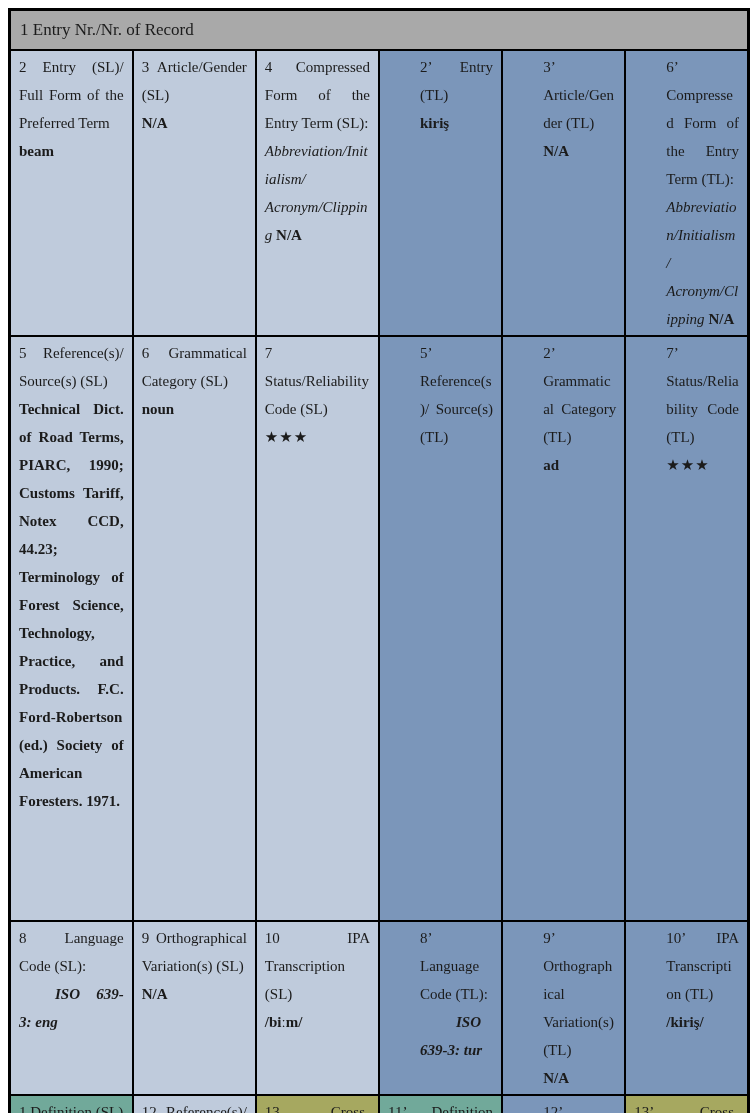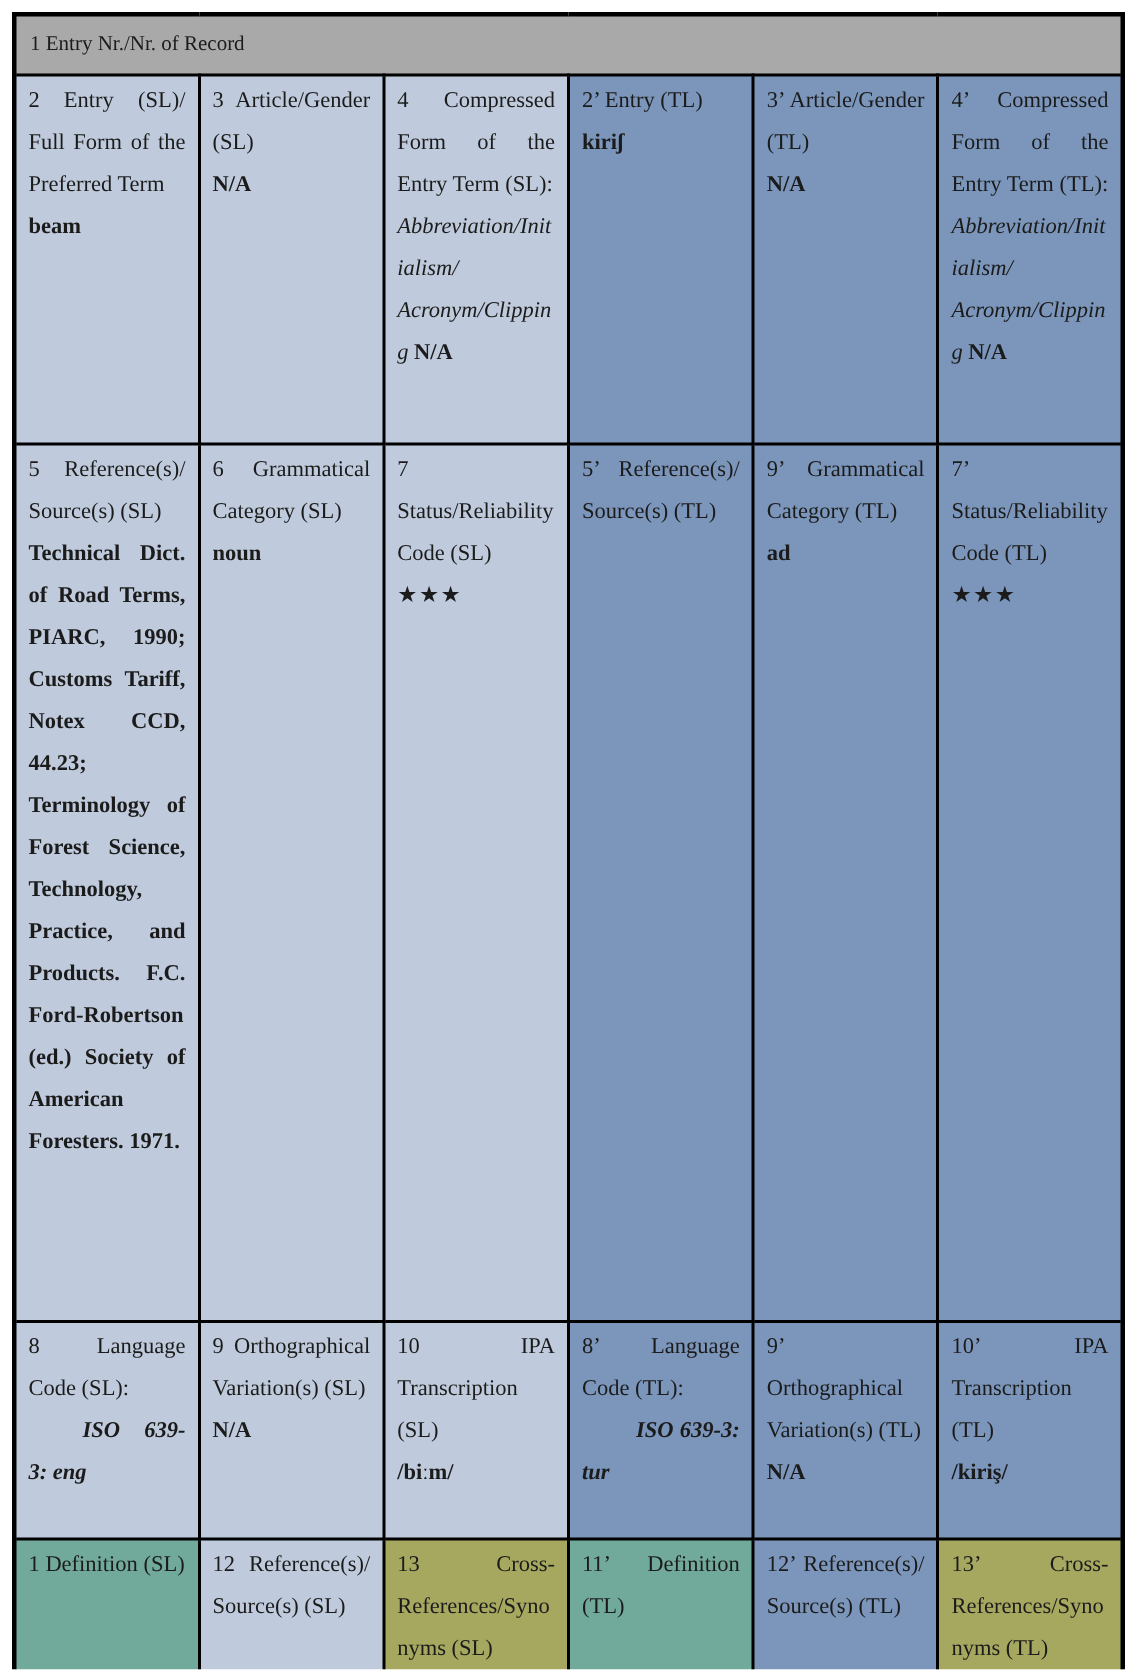--- a/index.html
+++ b/index.html
@@ -31,29 +31,29 @@
     padding:2px 8px 2px 8px;
     font-size:15px;
     line-height:28px;
     font-weight:normal;
   }
   th.header-cell{
     background:var(--header-bg);
     height:34px;
     text-align:left;
     vertical-align:middle;
-    font-size:14px;
+    font-size:17px;
     padding-left:9px;
   }
   tbody tr:nth-child(1){height:246px;}
   tbody tr:nth-child(2){height:585px;}
   tbody tr:nth-child(3){height:145px;}
   tbody tr:nth-child(4){height:80px;}
   .bg-sl{background:var(--sl-bg);}
-  .bg-tl{background:var(--tl-bg);}
+  .bg-tl{background:var(--tl-bg);padding-left:40px;}
   .bg-teal{background:var(--teal-bg);}
   .bg-olive{background:var(--olive-bg);}
   .para{
     margin:0;
     text-align:justify;
     overflow-wrap:break-word;
     word-break:break-word;
   }
   .run-bold{font-weight:bold;}
   .run-italic{font-style:italic;}
@@ -87,49 +87,49 @@
           <td class="bg-sl">
             <div class="para"><span class="run-normal">3 Article/Gender (SL)</span></div>
             <div class="para"><span class="run-bold">N/A</span></div>
           </td>
           <td class="bg-sl">
             <div class="para"><span class="run-normal">4 Compressed Form of the Entry Term (SL):</span></div>
             <div class="para"><span class="run-italic">Abbreviation/Initialism/ Acronym/Clipping </span><span class="run-bold">N/A</span></div>
           </td>
           <td class="bg-tl">
             <div class="para"><span class="run-normal">2’ Entry (TL)</span></div>
-            <div class="para"><span class="run-bold">kiriʃ</span></div>
+            <div class="para"><span class="run-bold">kiriş</span></div>
           </td>
           <td class="bg-tl">
             <div class="para"><span class="run-normal">3’ Article/Gender (TL)</span></div>
             <div class="para"><span class="run-bold">N/A</span></div>
           </td>
           <td class="bg-tl">
-            <div class="para"><span class="run-normal">4’ Compressed Form of the Entry Term (TL):</span></div>
+            <div class="para"><span class="run-normal">6’ Compressed Form of the Entry Term (TL):</span></div>
             <div class="para"><span class="run-italic">Abbreviation/Initialism/ Acronym/Clipping </span><span class="run-bold">N/A</span></div>
           </td>
         </tr>
         <tr>
           <td class="bg-sl">
             <div class="para"><span class="run-normal">5 Reference(s)/ Source(s) (SL)</span></div>
             <div class="para"><span class="run-bold">Technical Dict. of Road Terms, PIARC, 1990; Customs Tariff, Notex CCD, 44.23; Terminology of Forest Science, Technology, Practice, and Products. F.C. Ford-Robertson (ed.) Society of American Foresters. 1971.</span></div>
           </td>
           <td class="bg-sl">
             <div class="para"><span class="run-normal">6 Grammatical Category (SL)</span></div>
             <div class="para"><span class="run-bold">noun</span></div>
           </td>
           <td class="bg-sl">
             <div class="para"><span class="run-normal">7 Status/Reliability Code (SL)</span></div>
             <div class="para"><span class="run-stars">★★★</span></div>
           </td>
           <td class="bg-tl">
             <div class="para"><span class="run-normal">5’ Reference(s)/ Source(s) (TL)</span></div>
           </td>
           <td class="bg-tl">
-            <div class="para"><span class="run-normal">9’ Grammatical Category (TL)</span></div>
+            <div class="para"><span class="run-normal">2’ Grammatical Category (TL)</span></div>
             <div class="para"><span class="run-bold">ad</span></div>
           </td>
           <td class="bg-tl">
             <div class="para"><span class="run-normal">7’ Status/Reliability Code (TL)</span></div>
             <div class="para"><span class="run-stars">★★★</span></div>
           </td>
         </tr>
         <tr>
           <td class="bg-sl">
             <div class="para"><span class="run-normal">8 Language Code (SL):</span></div>

